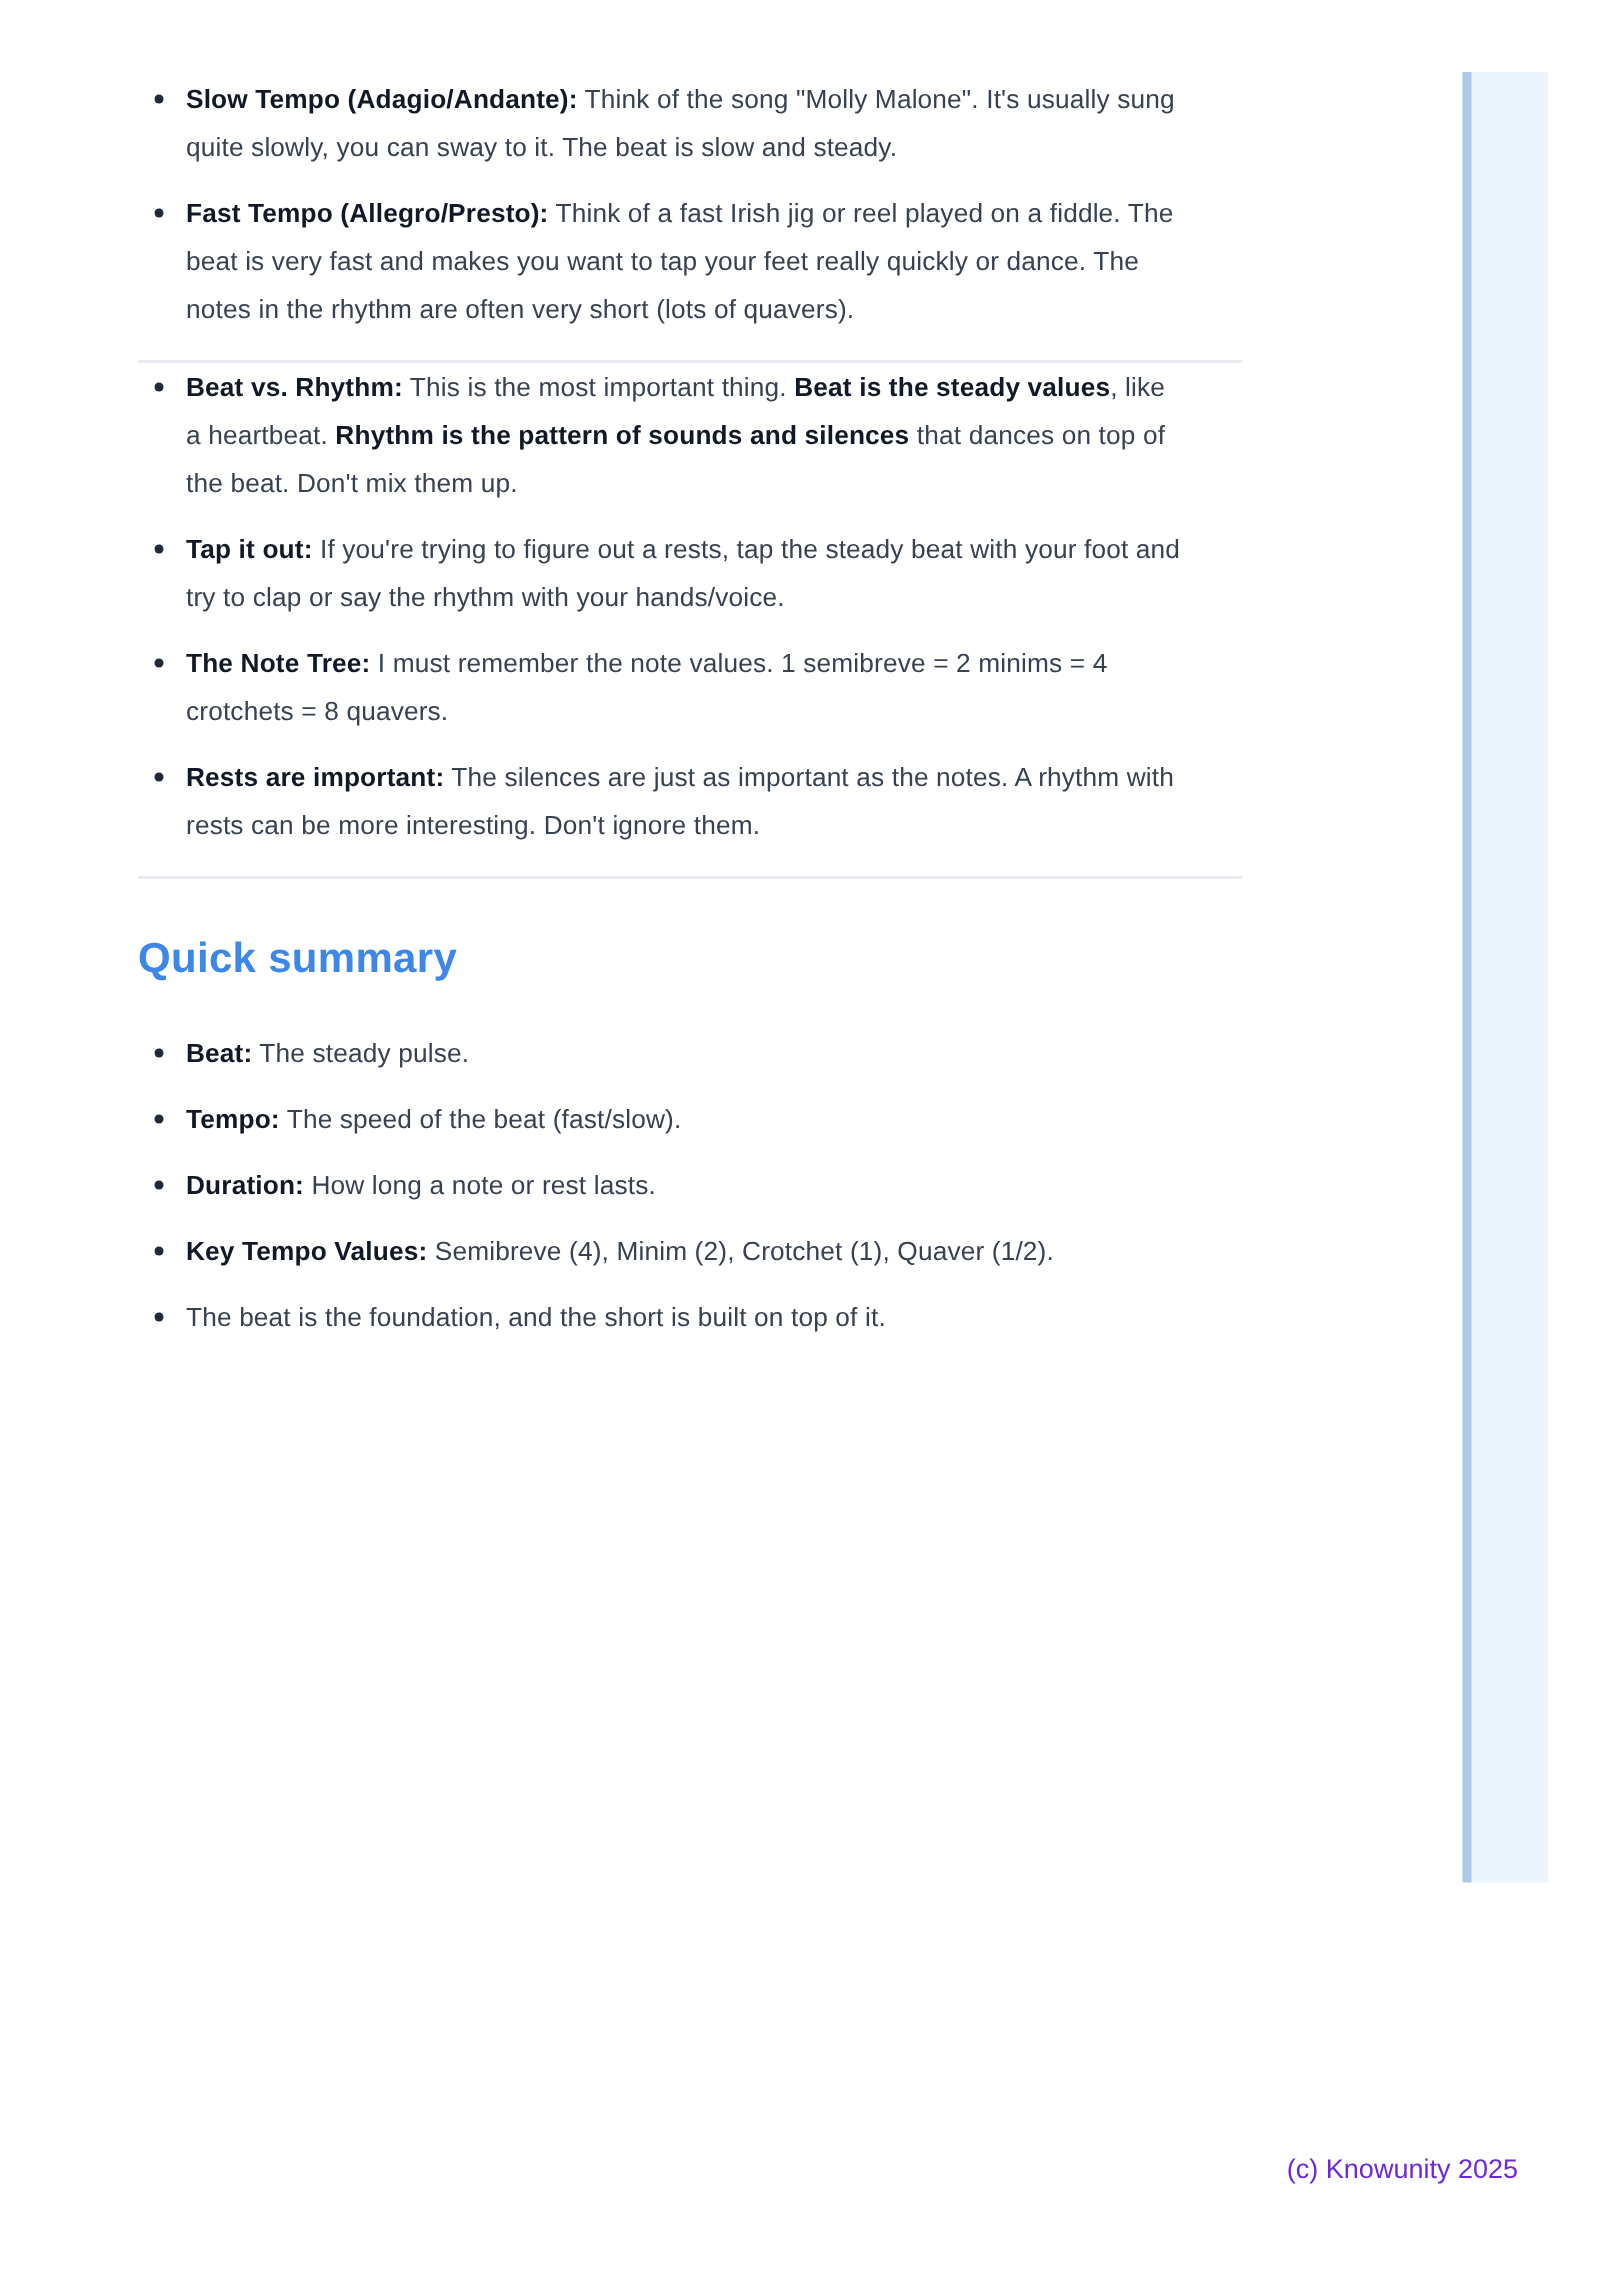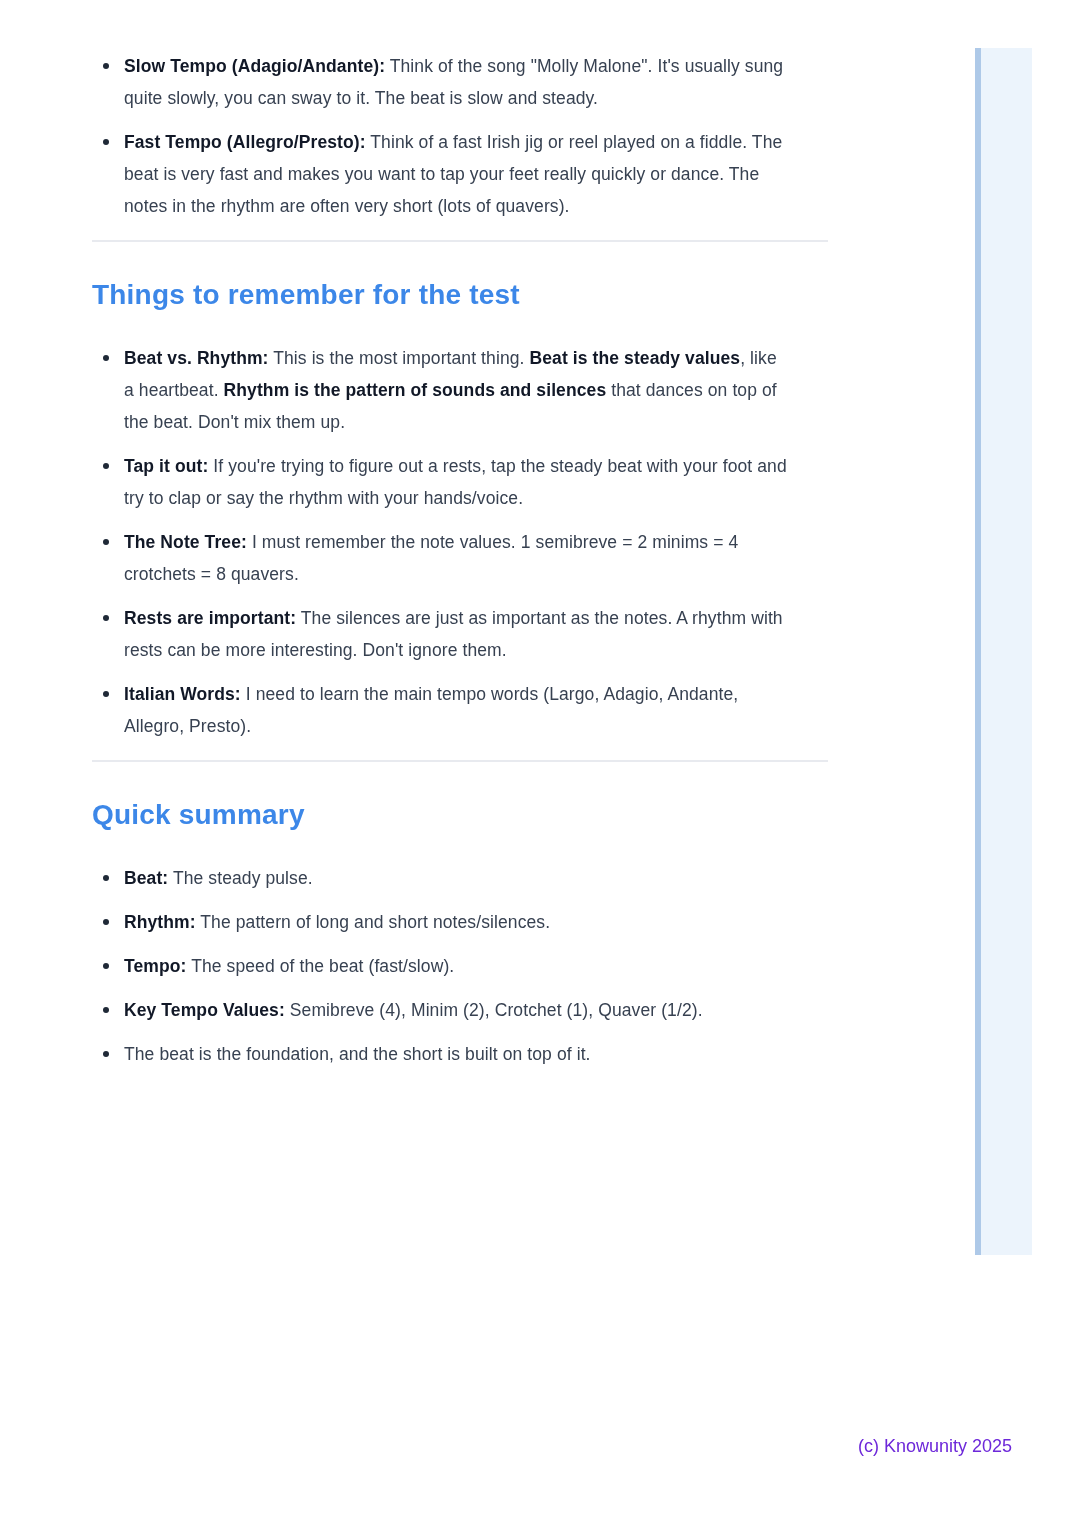--- a/index.html
+++ b/index.html
@@ -93,38 +93,36 @@
   <main class="content">
 
     <ul class="bullet-list">
         <li class="bullet-item"><strong>Slow Tempo (Adagio/Andante):</strong><span> Think of the song "Molly Malone". It's usually sung quite slowly, you can sway to it. The beat is slow and steady.</span></li>
         <li class="bullet-item"><strong>Fast Tempo (Allegro/Presto):</strong><span> Think of a fast Irish jig or reel played on a fiddle. The beat is very fast and makes you want to tap your feet really quickly or dance. The notes in the rhythm are often very short (lots of quavers).</span></li>
       </ul>
 
     <hr class="divider">
 
     <section>
-      <h2 class="section-heading">Things to remember for the test</h2>
       <ul class="bullet-list">
           <li class="bullet-item"><strong>Beat vs. Rhythm:</strong><span> This is the most important thing. </span><strong>Beat is the steady values</strong><span>, like a heartbeat. </span><strong>Rhythm is the pattern of sounds and silences</strong><span> that dances on top of the beat. Don't mix them up.</span></li>
           <li class="bullet-item"><strong>Tap it out:</strong><span> If you're trying to figure out a rests, tap the steady beat with your foot and try to clap or say the rhythm with your hands/voice.</span></li>
           <li class="bullet-item"><strong>The Note Tree:</strong><span> I must remember the note values. 1 semibreve = 2 minims = 4 crotchets = 8 quavers.</span></li>
           <li class="bullet-item"><strong>Rests are important:</strong><span> The silences are just as important as the notes. A rhythm with rests can be more interesting. Don't ignore them.</span></li>
-          <li class="bullet-item"><strong>Italian Words:</strong><span> I need to learn the main tempo words (Largo, Adagio, Andante, Allegro, Presto).</span></li>
         </ul>
     </section>
 
     <hr class="divider">
 
     <section>
       <h2 class="section-heading">Quick summary</h2>
       <ul class="bullet-list">
           <li class="bullet-item"><strong>Beat:</strong><span> The steady pulse.</span></li>
-          <li class="bullet-item"><strong>Rhythm:</strong><span> The pattern of long and short notes/silences.</span></li>
           <li class="bullet-item"><strong>Tempo:</strong><span> The speed of the beat (fast/slow).</span></li>
+          <li class="bullet-item"><strong>Duration:</strong><span> How long a note or rest lasts.</span></li>
           <li class="bullet-item"><strong>Key Tempo Values:</strong><span> Semibreve (4), Minim (2), Crotchet (1), Quaver (1/2).</span></li>
           <li class="bullet-item"><span>The beat is the foundation, and the short is built on top of it.</span></li>
         </ul>
     </section>
 
   </main>
 
   <div class="footer">(c) Knowunity 2025</div>
 
 </div>

